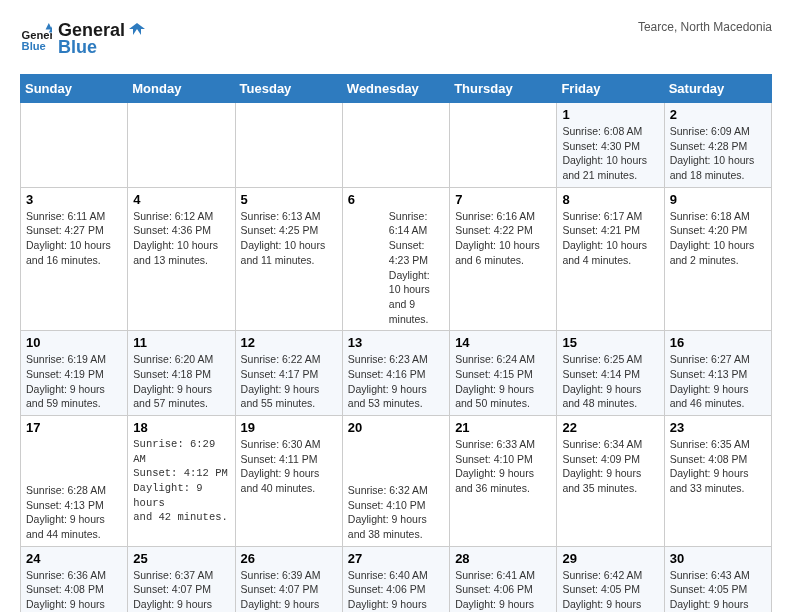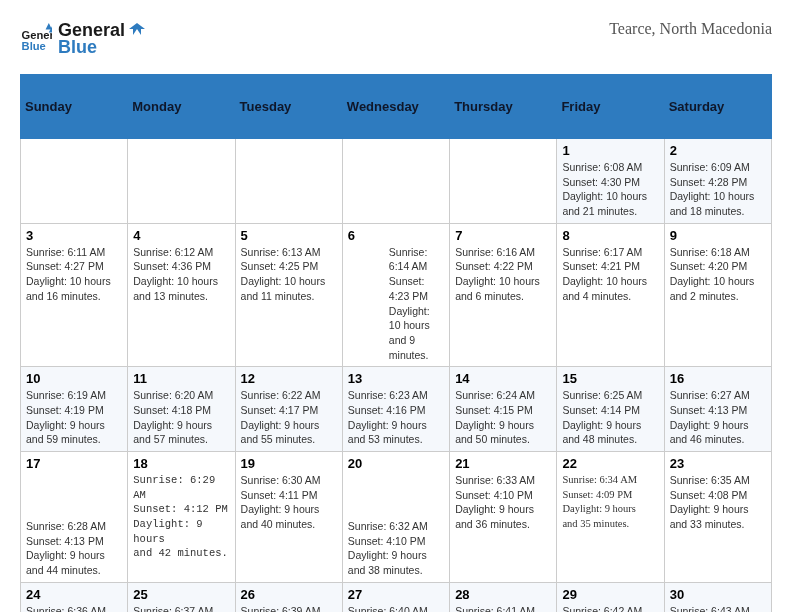--- a/index.html
+++ b/index.html
@@ -27,33 +27,32 @@
     }
     .title-section {
       text-align: right;
     }
     .month-title {
       font-size: 36px;
       font-weight: normal;
       color: #1a1a1a;
     }
     .location-title {
-      font-size: 16px;
+      font-size: 12px;
       color: #555;
-      font-family: Liberation Serif, serif;
     }
     .calendar-table {
       width: 100%;
       border-collapse: collapse;
       font-size: 11px;
     }
     .calendar-table thead th {
       background: #2e7bbf;
-      color: #0f172a;
-      padding: 24px 4px;
+      color: #ffffff;
+      padding: 6px 4px;
       text-align: left;
       font-size: 13px;
       font-weight: bold;
       border: 1px solid #2e7bbf;
     }
     .calendar-table tbody td {
       border: 1px solid #ccc;
       padding: 4px 5px;
       vertical-align: top;
       height: 80px;
@@ -273,21 +272,21 @@
         </td>
         <td>
           <div class="day-number">21</div>
           <div class="day-info" style="white-space: pre-line;">Sunrise: 6:33 AM
 Sunset: 4:10 PM
 Daylight: 9 hours
 and 36 minutes.</div>
         </td>
         <td>
           <div class="day-number">22</div>
-          <div class="day-info" style="white-space: pre-line; font-family: Liberation Serif, serif;">Sunrise: 6:34 AM
+          <div class="day-info" style="white-space: pre-line;">Sunrise: 6:34 AM
 Sunset: 4:09 PM
 Daylight: 9 hours
 and 35 minutes.</div>
         </td>
         <td>
           <div class="day-number">23</div>
           <div class="day-info" style="white-space: pre-line;">Sunrise: 6:35 AM
 Sunset: 4:08 PM
 Daylight: 9 hours
 and 33 minutes.</div>

